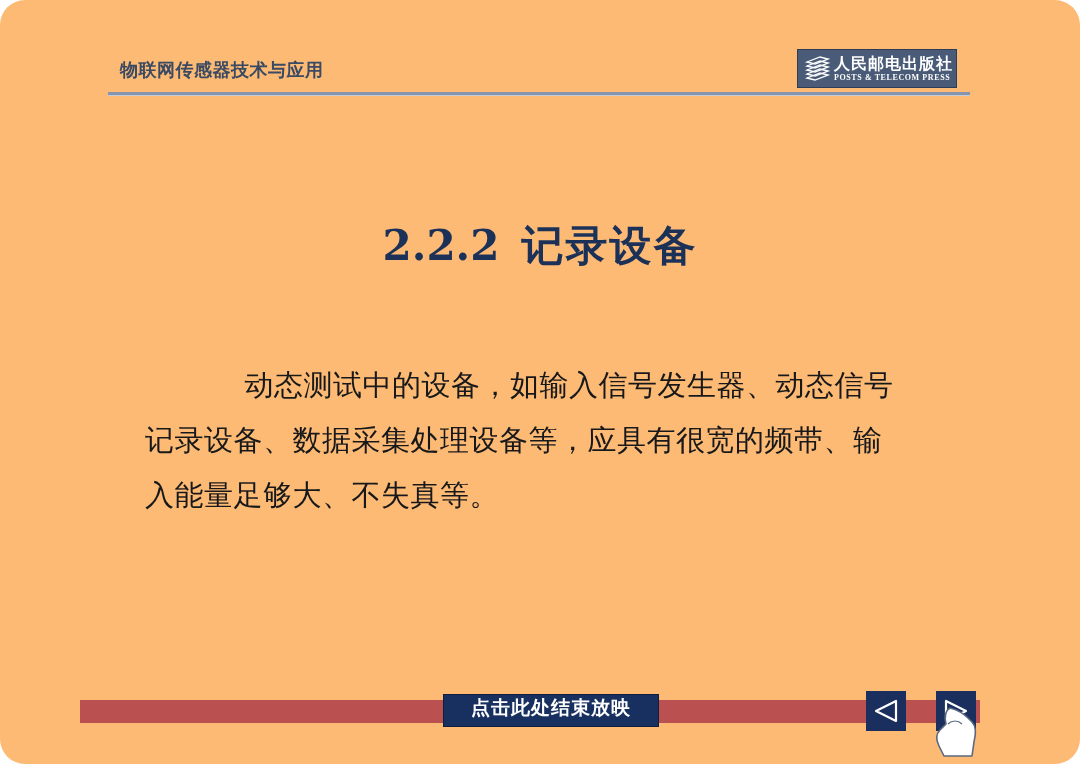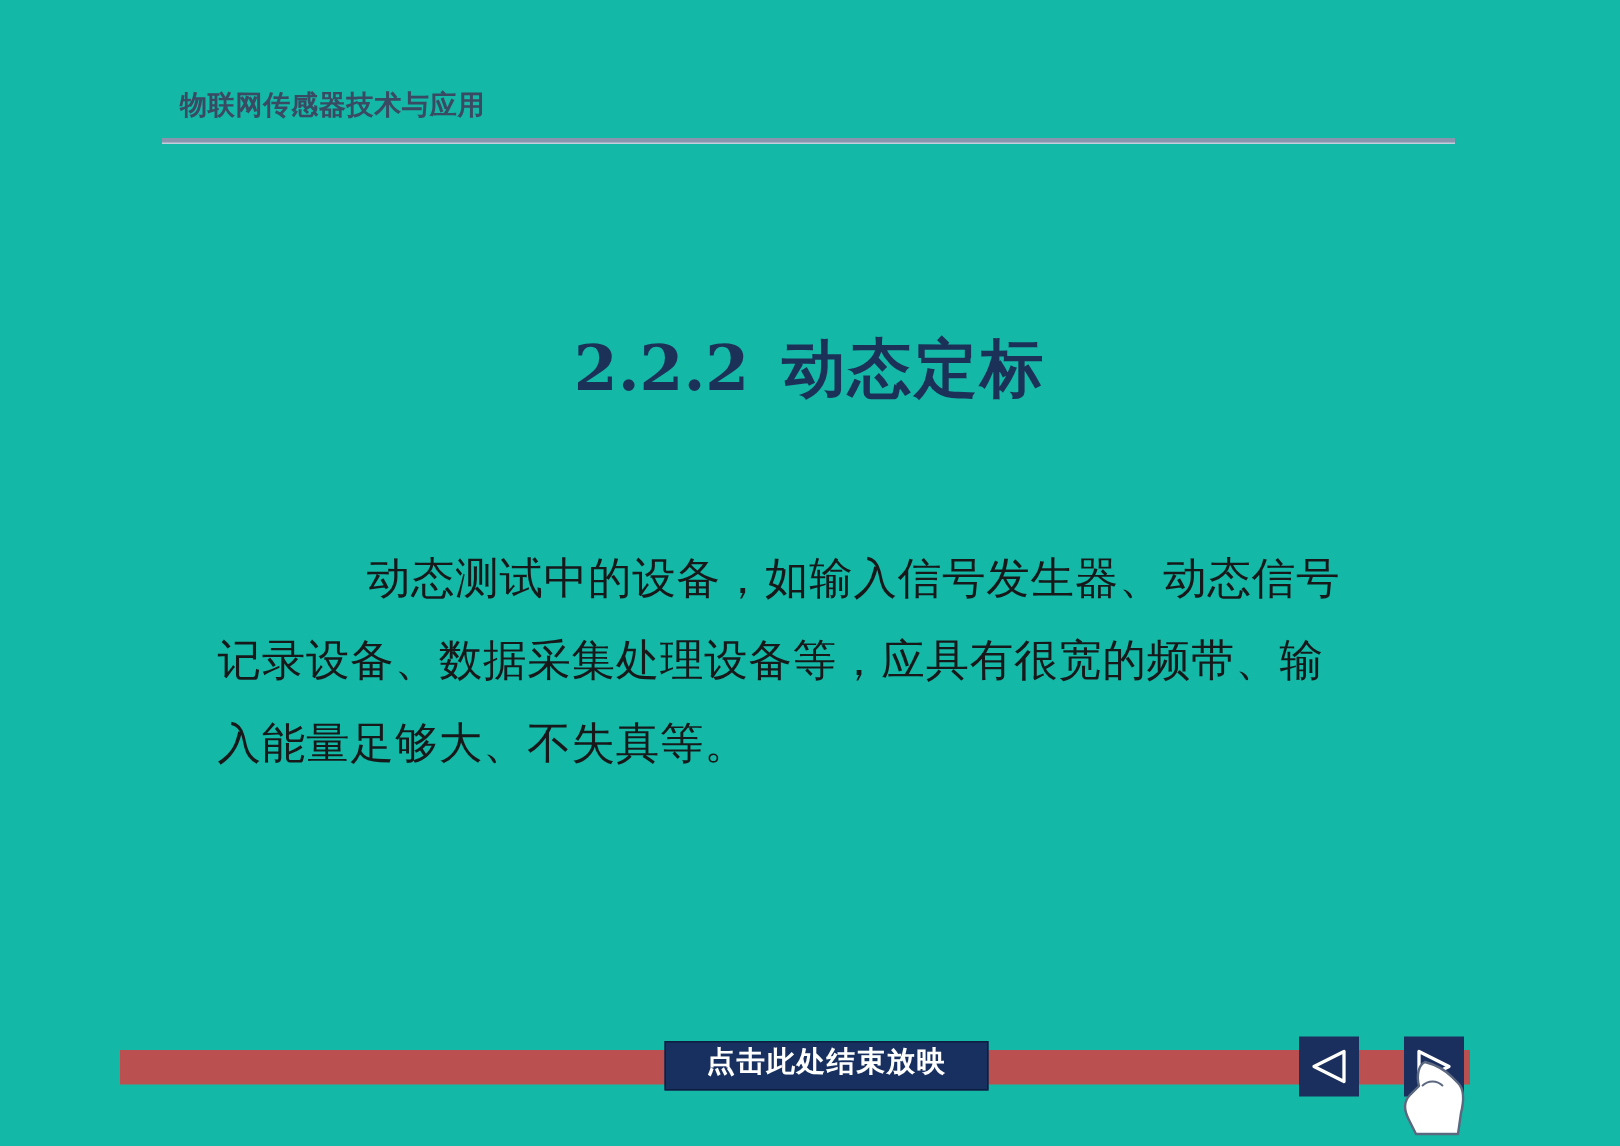--- a/index.html
+++ b/index.html
@@ -12,21 +12,22 @@
     height: 764px;
     position: relative;
     overflow: hidden;
     font-family: "Liberation Sans", sans-serif;
     -webkit-font-smoothing: antialiased;
   }
 
   .slide {
     position: absolute;
     inset: 0;
-    background: #14b8a6;
+    background: #fdba74;
+    border-radius: 25px;
   }
 
   
   .header-title {
     position: absolute;
     left: 120px;
     top: 58px;
     font-family: "DejaVu Sans", "Liberation Sans", sans-serif;
     font-size: 18px;
     font-weight: bold;
@@ -184,23 +185,38 @@
 </style>
 </head>
 <body>
 
 <div class="slide">
 
   <div class="header-title">物联网传感器技术与应用</div>
 
   <div class="header-rule"></div>
 
+  <div class="logo-box">
+    <svg class="logo-mark" viewBox="0 0 26 28">
+      <g stroke="#ffffff" stroke-width="1.3" fill="none">
+        <path d="M3 7 L16 2 L24 4 L11 9 Z"></path>
+        <path d="M3 11 L16 6 L24 8 L11 13 Z"></path>
+        <path d="M3 15 L16 10 L24 12 L11 17 Z"></path>
+        <path d="M3 19 L16 14 L24 16 L11 21 Z"></path>
+        <path d="M3 23 L16 18 L24 20 L11 25 Z"></path>
+      </g>
+    </svg>
+    <div class="logo-text">
+      <div class="logo-cn">人民邮电出版社</div>
+      <div class="logo-en">POSTS &amp; TELECOM PRESS</div>
+    </div>
+  </div>
 
   <div class="slide-title">
-    <span class="num">2.2.2</span><span class="gap"></span><span>动态定标</span>
+    <span class="num">2.2.2</span><span class="gap"></span><span>记录设备</span>
   </div>
 
   <div class="body-block">
     <div class="body-line indent">动态测试中的设备，如输入信号发生器、动态信号</div>
     <div class="body-line">记录设备、数据采集处理设备等，应具有很宽的频带、输</div>
     <div class="body-line">入能量足够大、不失真等。</div>
   </div>
 
   <div class="footer-bar"></div>
 

